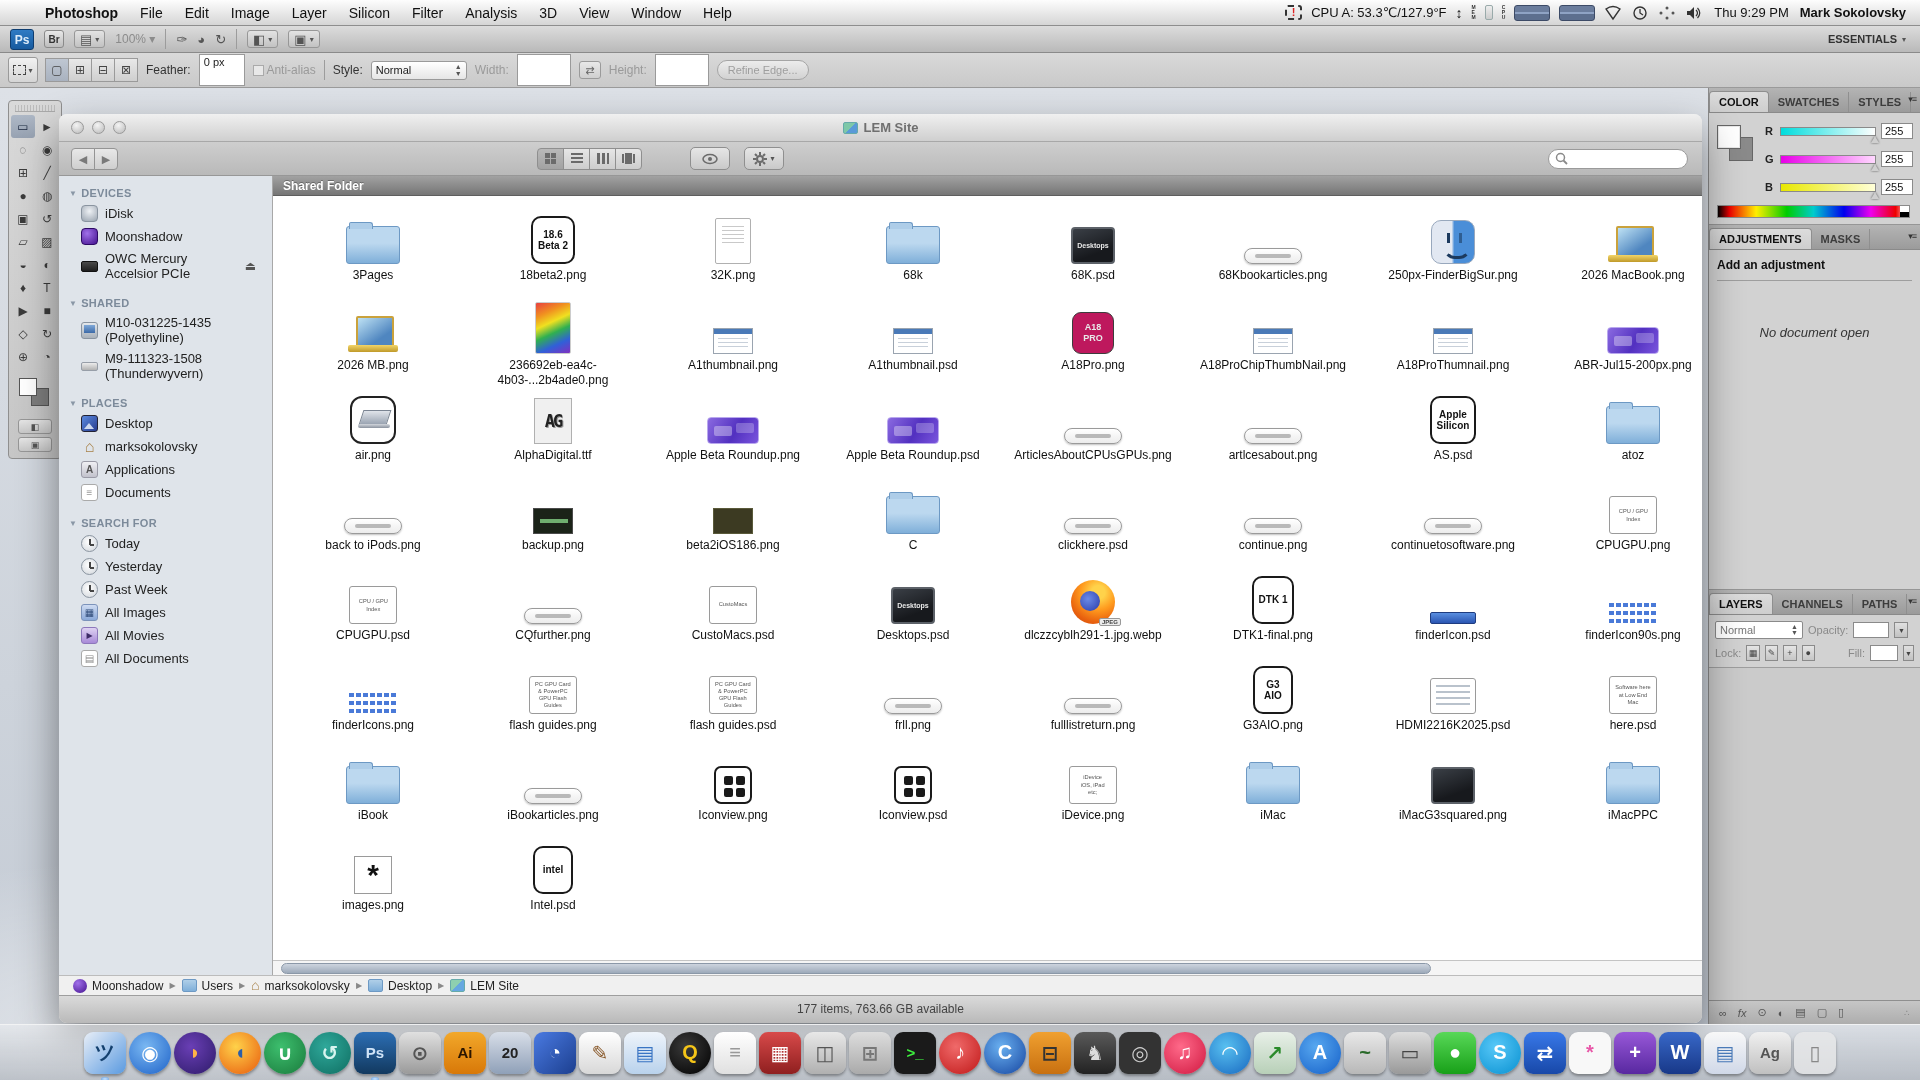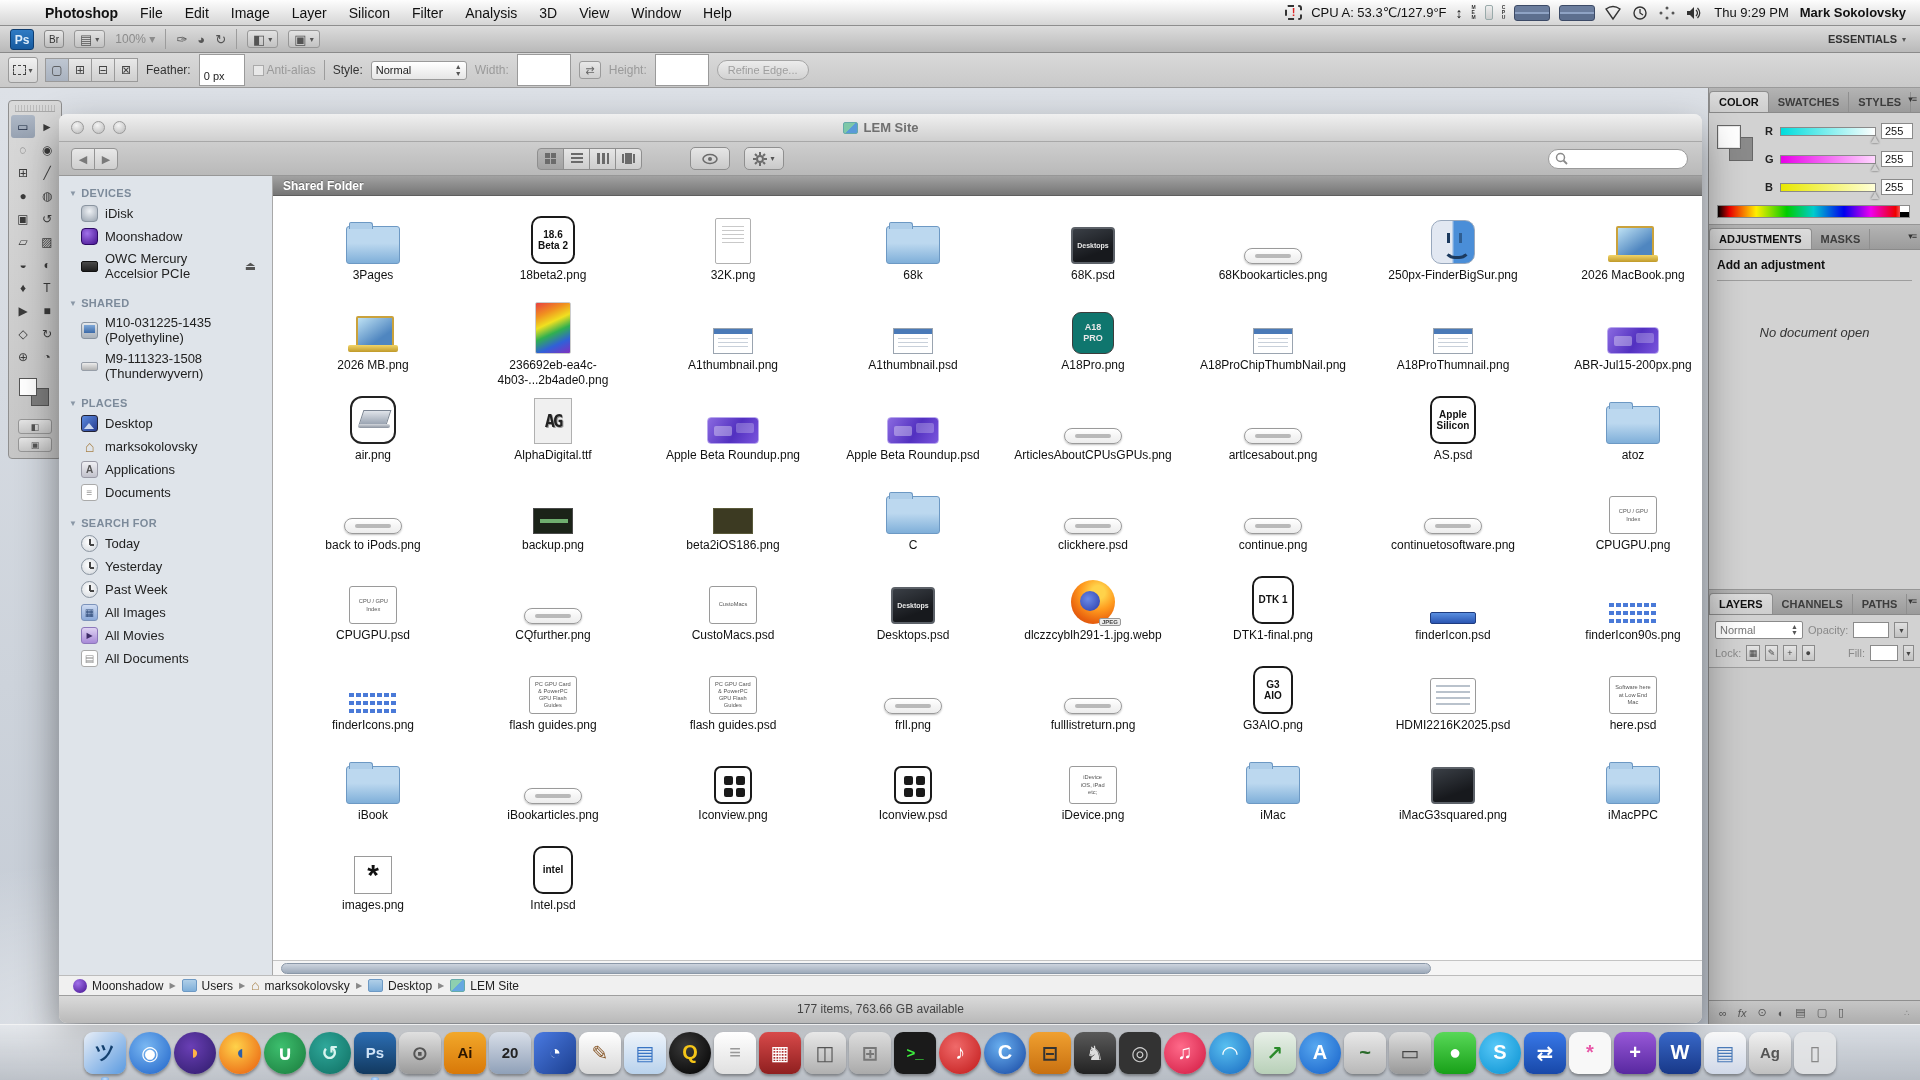--- a/index.html
+++ b/index.html
@@ -33,21 +33,21 @@
   #mb-time{padding:0 2px}
   #mb-user{font-weight:bold;padding-right:4px}
 
   
   #appbar{position:absolute;top:26px;left:0;width:1920px;height:27px;
     background:linear-gradient(#dcdcdc,#b9b9b9);border-bottom:1px solid #8a8a8a;
     display:flex;align-items:center;gap:10px;padding-left:10px;z-index:55;color:#444}
   .psmark{width:24px;height:21px;background:linear-gradient(#2f7bc4,#175a9e);border:1px solid #0e3d70;
     border-radius:3px;color:#dcecfa;font-weight:bold;font-size:12px;text-align:center;line-height:20px}
   .brmark{width:20px;height:18px;background:linear-gradient(#e8e8e8,#bdbdbd);border:1px solid #8a8a8a;
-    border-radius:3px;color:#333;font-weight:normal;font-size:10px;text-align:center;line-height:17px}
+    border-radius:3px;color:#333;font-weight:bold;font-size:10px;text-align:center;line-height:17px}
   .abtn{height:18px;padding:0 5px;border:1px solid #979797;border-radius:3px;
     background:linear-gradient(#e3e3e3,#c2c2c2);display:flex;align-items:center;gap:3px;font-size:11px}
   .abtn .car{font-size:8px;color:#555}
   .aglyph{font-size:13px;color:#555}
   .asep{width:1px;height:20px;background:#9c9c9c}
   #zoom-level{color:#8b8b8b;font-size:12px}
   #workspace{margin-left:auto;margin-right:14px;font-size:11px;font-weight:bold;color:#333;
     display:flex;align-items:center;gap:5px}
   #workspace .car{font-size:8px}
 
@@ -57,21 +57,21 @@
     display:flex;align-items:center;gap:8px;padding-left:8px;font-size:12px;color:#333;z-index:55}
   .toolchip{width:30px;height:26px;border:1px solid #9a9a9a;border-radius:3px;
     background:linear-gradient(#f2f2f2,#d5d5d5);display:flex;align-items:center;justify-content:center;gap:2px}
   .mini-marq{width:13px;height:10px;border:1px dashed #444}
   .modebtns{display:flex}
   .modebtn{width:24px;height:24px;border:1px solid #9a9a9a;margin-left:-1px;
     background:linear-gradient(#e8e8e8,#cfcfcf);display:flex;align-items:center;justify-content:center;
     font-size:12px;color:#444}
   .modebtn.sel{background:linear-gradient(#bfc7d2,#a9b2bf)}
   .optfield{width:46px;height:32px;background:#fff;border:1px solid #9a9a9a;font-size:11px;
-    padding:15px 4px;color:#222}
+    padding:1px 4px;color:#222}
   .optfield.empty{width:54px}
   .dim{color:#9a9a9a}
   .cb{width:11px;height:11px;border:1px solid #aaa;background:#e8e8e8;display:inline-block;vertical-align:-2px}
   .stylesel{width:96px;height:19px;border:1px solid #9a9a9a;border-radius:3px;background:linear-gradient(#fff,#e6e6e6);
     display:flex;align-items:center;justify-content:space-between;padding:0 4px;font-size:11px;color:#222}
   .stylesel .ud{font-size:7px;line-height:7px;color:#555}
   .linkbtn{width:22px;height:18px;border:1px solid #9a9a9a;border-radius:3px;background:linear-gradient(#e8e8e8,#cfcfcf);
     text-align:center;line-height:16px;font-size:11px;color:#666}
   .refine{height:20px;padding:0 10px;border:1px solid #a5a5a5;border-radius:10px;
     background:linear-gradient(#ececec,#d2d2d2);color:#9e9e9e;font-size:11px;line-height:19px}
@@ -193,21 +193,21 @@
   .k-laptop::after{content:"";position:absolute;left:0;bottom:2px;width:50px;height:7px;border-radius:2px;
     background:linear-gradient(#f2d468,#c09a2a)}
   .k-badge{min-width:40px;max-width:54px;min-height:48px;padding:4px 5px;background:#fff;border:2.5px solid #1a1a1a;border-radius:10px}
   .k-badge .it{font-size:10px;font-weight:bold;color:#111;line-height:1.15}
   .k-gradient{width:36px;height:52px;border:1px solid #ccc;border-radius:2px;
     background:linear-gradient(155deg,#e84040 0%,#f09020 22%,#f0e020 40%,#30b050 58%,#3060d8 78%,#8030c0 100%)}
   .k-thumb{width:40px;height:26px;background:#fff;border:1px solid #9aa4b0}
   .k-thumb::before{content:"";position:absolute;left:0;top:0;right:0;height:5px;background:#4a7ab8}
   .k-thumb::after{content:"";position:absolute;left:4px;top:9px;right:4px;height:12px;
     background:repeating-linear-gradient(180deg,#c8d0da 0 1px,transparent 1px 4px)}
-  .k-chip{width:42px;height:42px;background:#0f766e;border:1px solid #3c3c3c;border-radius:9px}
+  .k-chip{width:42px;height:42px;background:#be185d;border:1px solid #3c3c3c;border-radius:9px}
   .k-chip .it{color:#e8e8e8;font-size:9px;font-weight:bold;line-height:1.2}
   .k-banner{width:52px;height:27px;border-radius:4px;background:linear-gradient(120deg,#8a6ae0,#5230c0 55%,#7a55dd);
     border:1px solid #b9a8ee}
   .k-banner::before{content:"";position:absolute;left:6px;top:8px;width:18px;height:10px;background:rgba(255,255,255,.35);
     border-radius:2px;box-shadow:22px -3px 0 rgba(255,255,255,.25)}
   .k-ttf{width:38px;height:46px;background:#f0f0f0;border:1px solid #b0b0b0}
   .k-ttf .it{font-family:"DejaVu Sans Mono",monospace;font-weight:bold;font-size:17px;letter-spacing:-2px;color:#222;
     text-shadow:1px 1px 0 #999}
   .k-darkshot{width:40px;height:26px;background:#1b2318;border:1px solid #4a4a4a}
   .k-darkshot::before{content:"";position:absolute;left:6px;top:10px;width:28px;height:4px;background:#6fae6f}

